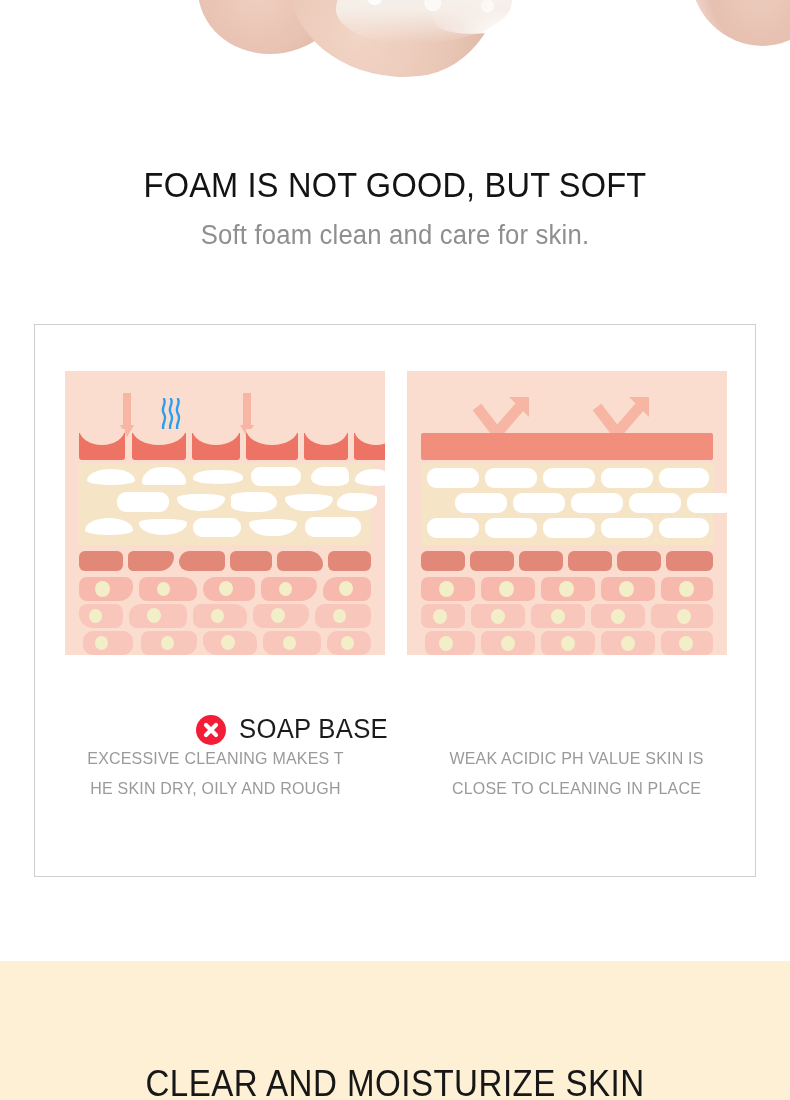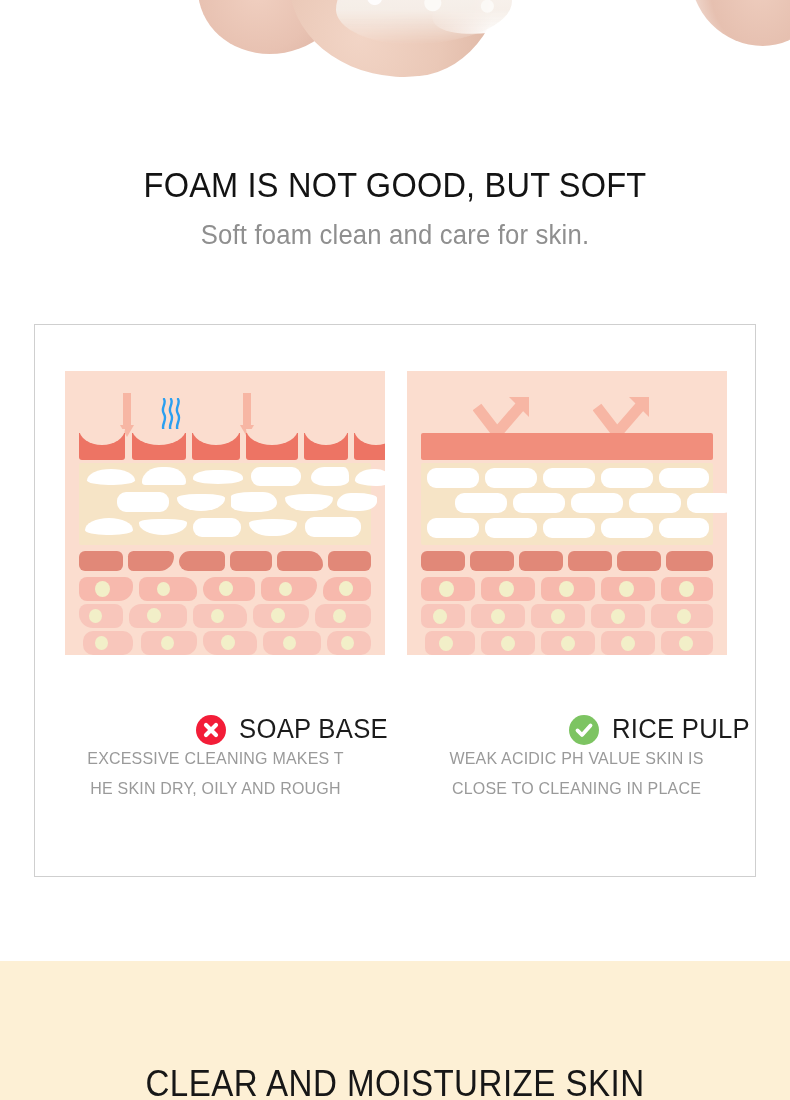--- a/index.html
+++ b/index.html
@@ -396,30 +396,20 @@
             <div class="pcell" style="left:180px; width:54px;"></div>
             <div class="pcell" style="left:240px; width:52px;"></div>
             <div class="nuc" style="left:18px;  top:5px; width:14px; height:15px;"></div>
             <div class="nuc" style="left:80px;  top:5px; width:14px; height:15px;"></div>
             <div class="nuc" style="left:140px; top:5px; width:14px; height:15px;"></div>
             <div class="nuc" style="left:200px; top:5px; width:14px; height:15px;"></div>
             <div class="nuc" style="left:258px; top:5px; width:14px; height:15px;"></div>
           </div>
         </div>
 
-        <div class="label-row">
-          <span class="label-inner">
-            <span class="badge good">
-              <svg width="30" height="30" viewBox="0 0 30 30">
-                <path d="M8.5 15.4 L13 20 L21.5 10.5" stroke="#ffffff" stroke-width="3.8" fill="none" stroke-linecap="round" stroke-linejoin="round"></path>
-              </svg>
-            </span>
-            <span class="label-text">RICE PULP</span>
-          </span>
-        </div>
 
         <div class="desc">
           <span class="ln">WEAK ACIDIC PH VALUE SKIN IS</span>
           <span class="ln">CLOSE TO CLEANING IN PLACE</span>
         </div>
       </div>
 
     </div>
   </div>
 

